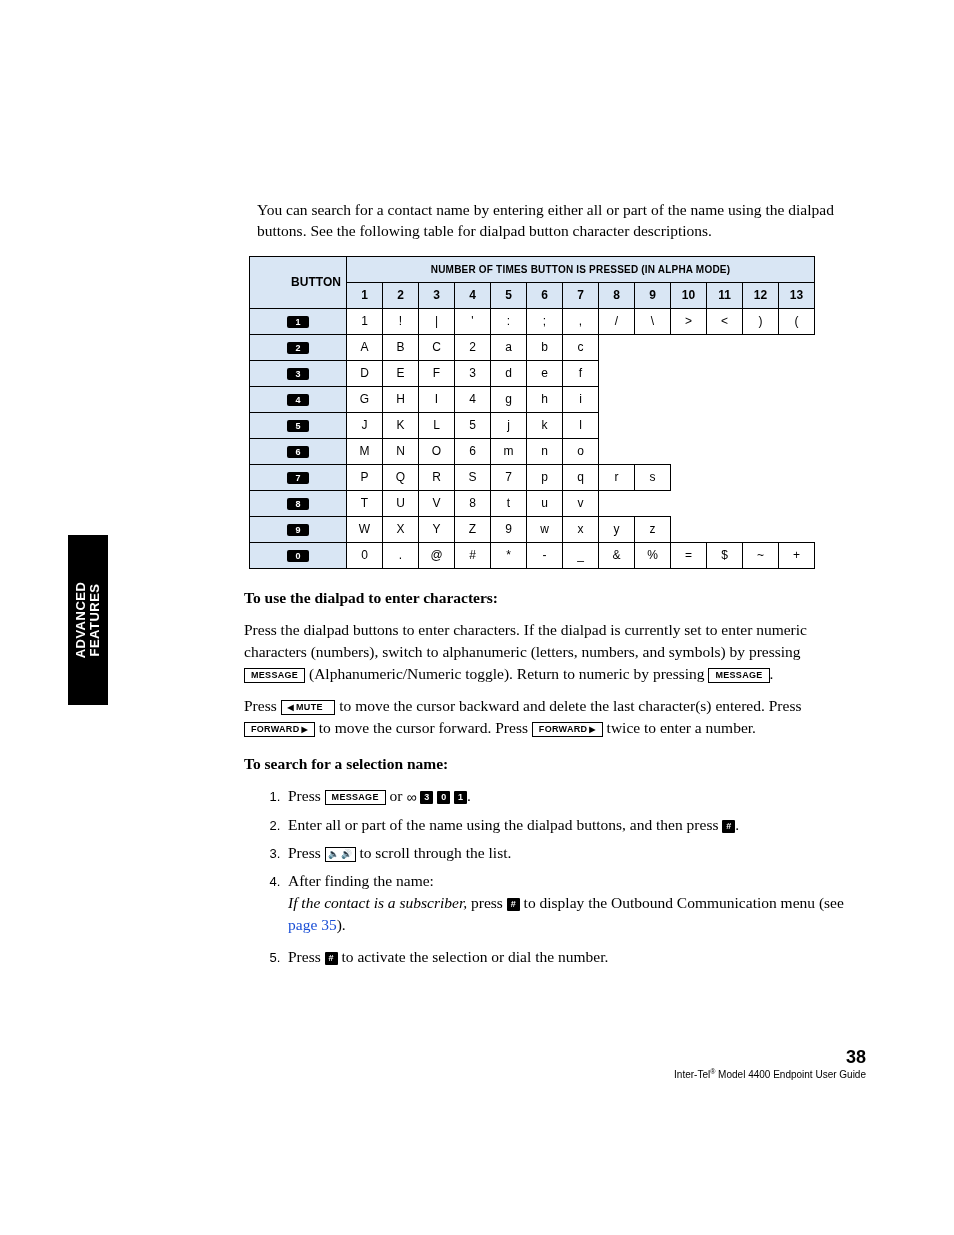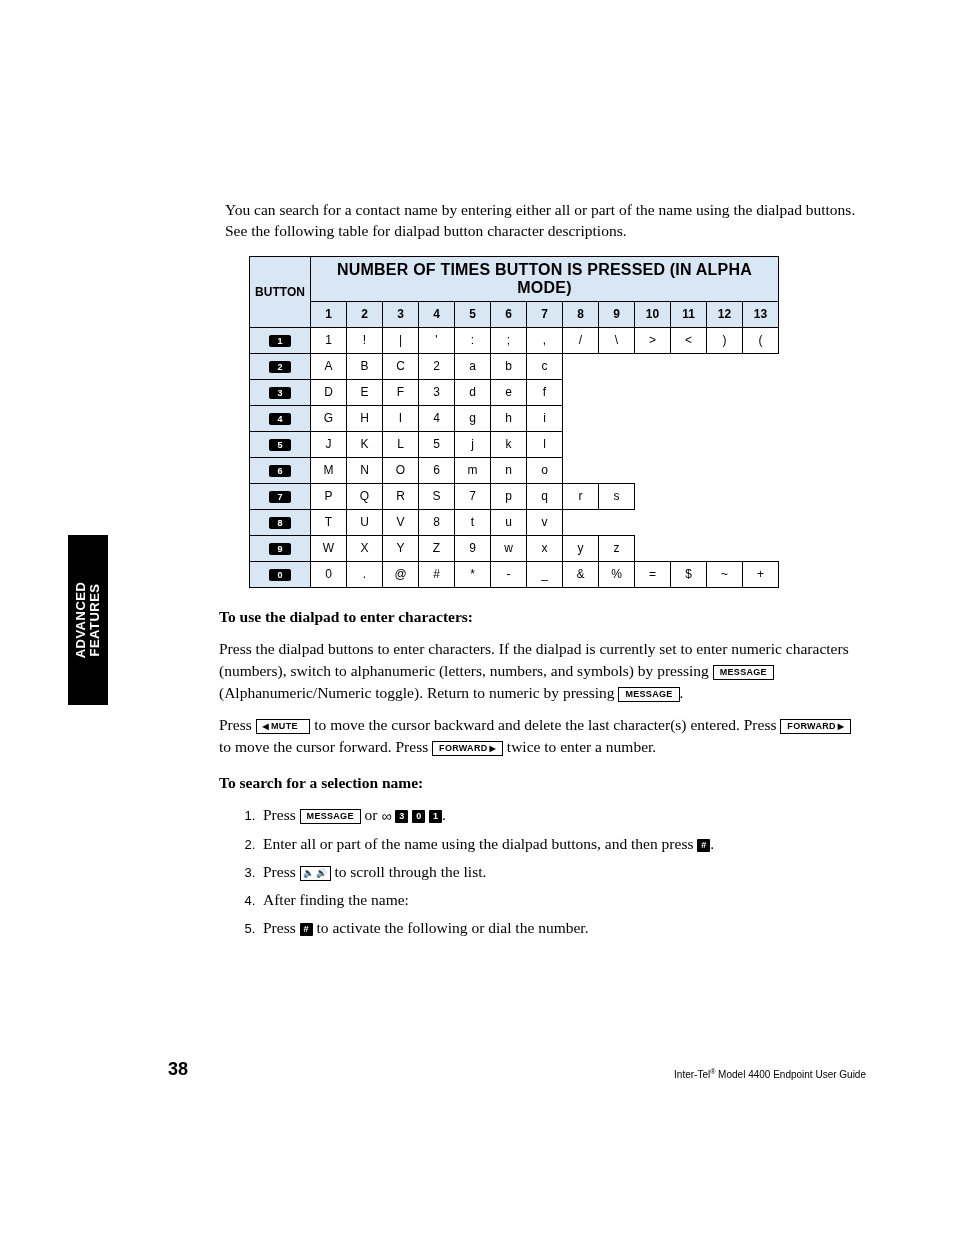--- a/index.html
+++ b/index.html
@@ -1,45 +1,45 @@
 <!DOCTYPE html>
 <html><head>
 <meta charset="utf-8">
 <style>
   html,body{margin:0;padding:0;background:#fff;}
   body{width:954px;height:1235px;position:relative;font-family:"Times New Roman",Times,serif;color:#000;}
   .page{position:absolute;left:195px;top:200px;width:670px;}
   h1{font-family:Arial,Helvetica,sans-serif;font-weight:bold;font-size:25px;margin:0 0 12px 0;}
-  .intro{margin-left:30px;font-size:15.5px;line-height:1.35;margin-bottom:14px;}
+  .intro{margin-left:62px;font-size:15.5px;line-height:1.35;margin-bottom:14px;}
   .tblwrap{margin-left:54px;}
   table.dialpad{border-collapse:collapse;font-family:Arial,Helvetica,sans-serif;font-size:12px;}
   table.dialpad th,table.dialpad td{border:1px solid #000;text-align:center;padding:4px 0;width:35px;height:17px;box-sizing:content-box;}
   table.dialpad th{background:#d9e6f4;font-weight:bold;}
-  table.dialpad th.firstcol{width:60px;}
+  table.dialpad th.firstcol{width:60px;padding-left:36px;}
   table.dialpad td.firstcol{width:60px;background:#d9e6f4;}
-  table.dialpad th.spanhdr{font-size:16px;letter-spacing:0.2px;}
+  table.dialpad th.spanhdr{font-size:10px;letter-spacing:0.2px;}
   .kpkey{display:inline-block;background:#000;color:#fff;font-family:Arial,Helvetica,sans-serif;font-weight:bold;font-size:9px;line-height:12px;width:22px;height:12px;border-radius:2px;text-align:center;}
-  .section{margin-left:24px;margin-top:18px;font-size:15.5px;line-height:1.42;}
+  .section{margin-left:49px;margin-top:18px;font-size:15.5px;line-height:1.42;}
   .section p{margin:0 0 10px 0;}
   .bold{font-weight:bold;}
   .keylabel{display:inline-block;border:1px solid #000;font-family:Arial,Helvetica,sans-serif;font-weight:bold;font-size:9px;padding:0 6px;line-height:13px;vertical-align:1px;letter-spacing:0.3px;}
   .keyblack{display:inline-block;background:#000;color:#fff;font-family:Arial,Helvetica,sans-serif;font-weight:bold;font-size:9px;padding:0 4px;line-height:13px;vertical-align:1px;border-radius:1px;}
   .tri-l::before{content:"\25C0";font-size:8px;margin-right:2px;}
   .tri-r::after{content:"\25B6";font-size:8px;margin-left:2px;}
   .spkicon{display:inline-block;border:1px solid #000;padding:0 3px;line-height:13px;font-size:9px;vertical-align:1px;letter-spacing:-1px;}
   .infinity{font-family:Arial,Helvetica,sans-serif;font-size:14px;vertical-align:-1px;}
   ol.steps{margin:4px 0 0 0;padding-left:40px;font-size:15.5px;line-height:1.42;}
   ol.steps>li{margin-bottom:6px;padding-left:4px;}
   ol.steps>li::marker{font-family:Arial,Helvetica,sans-serif;font-size:13px;}
   .subp{margin:4px 0 0 0;}
   .ital{font-style:italic;}
   .link{color:#1a4fd6;}
   .sidetab{position:absolute;left:68px;top:535px;width:40px;height:170px;background:#000;color:#fff;display:flex;align-items:center;justify-content:center;}
   .sidetab .txt{transform:rotate(-90deg);font-family:Arial,Helvetica,sans-serif;font-weight:bold;font-size:13px;text-align:center;line-height:14px;white-space:nowrap;letter-spacing:0.5px;}
-  .footer{position:absolute;left:168px;bottom:155px;width:698px;display:flex;justify-content:space-between;align-items:flex-end;font-family:Arial,Helvetica,sans-serif;}
+  .footer{position:absolute;left:168px;bottom:155px;width:698px;display:flex;justify-content:space-between;align-items:flex-end;font-family:Arial,Helvetica,sans-serif;flex-direction:column;}
   .pagenum{font-weight:bold;font-size:18px;}
   .guide{font-size:10px;}
   .guide sup{font-size:7px;}
 </style>
 </head>
 <body>
 
 <div class="sidetab">
   <div class="txt">ADVANCED<br>FEATURES</div>
 </div>
@@ -253,23 +253,24 @@
         <span class="keyblack">1</span><span>.</span>
       </li>
       <li>
         <span>Enter all or part of the name using the dialpad buttons, and then press </span><span class="keyblack">#</span><span>.</span>
       </li>
       <li>
         <span>Press </span><span class="spkicon">🔈&nbsp;&nbsp;🔊</span><span> to scroll through the list.</span>
       </li>
       <li>
         <span>After finding the name:</span>
-      </li>
-      <li>
-        <span>Press </span><span class="keyblack">#</span><span> to activate the following or dial the number.</span>
+        <p class="subp"><span class="ital">If the contact is a subscriber,</span><span> press </span><span class="keyblack">#</span><span> to display the Outbound Communication menu (see </span><span class="link">page 35</span><span>).</span></p>
+      </li>
+      <li>
+        <span>Press </span><span class="keyblack">#</span><span> to activate the selection or dial the number.</span>
       </li>
     </ol>
   </div>
 </div>
 
 <div class="footer">
   <span class="pagenum">38</span>
   <span class="guide"><span>Inter-Tel</span><sup>®</sup><span> Model 4400 Endpoint User Guide</span></span>
 </div>
 

